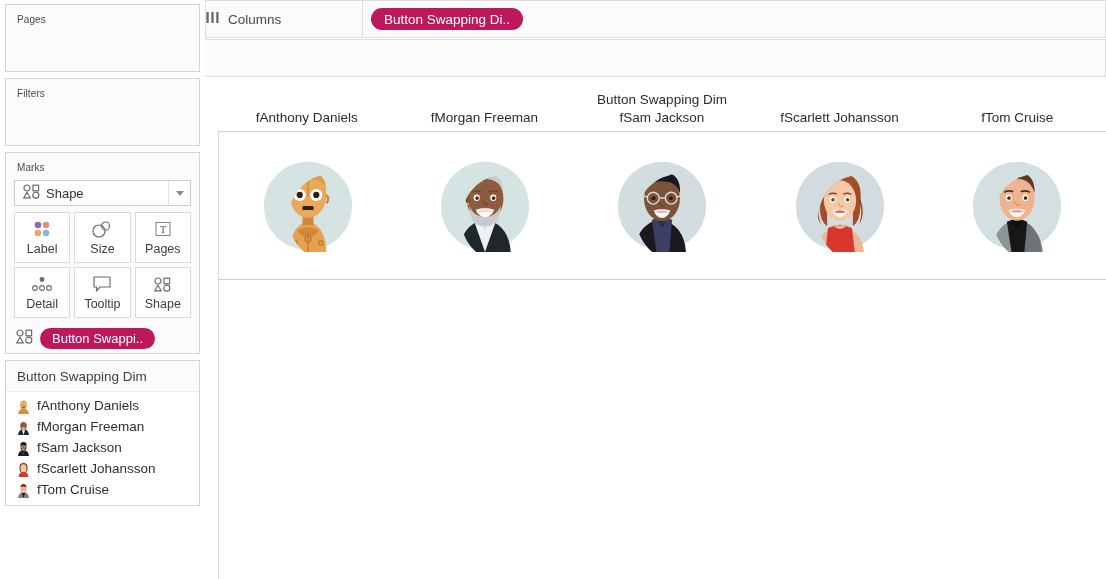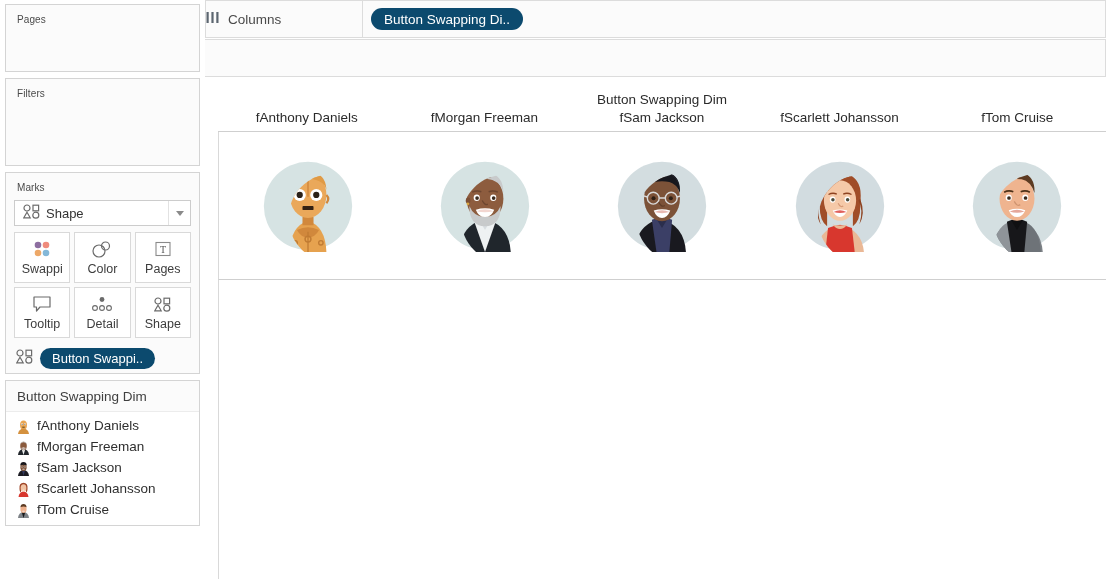--- a/index.html
+++ b/index.html
@@ -24,21 +24,21 @@
     background: #fbfbfb;
     margin-bottom: 6px;
     position: relative;
   }
   .card-title {
     font-size: 10px; color: #4a4a4a;
     padding: 9px 0 0 11px;
     letter-spacing: .1px;
   }
   .pages-card { height: 68px; }
-  .filters-card { height: 88px; }
+  .filters-card { height: 68px; }
   .marks-card { flex: 0 0 auto; padding-bottom: 0; }
 
   
   .marks-type-row { padding: 7px 8px 0 8px; }
   .marks-dropdown {
     display: flex; align-items: center;
     height: 26px;
     border: 1px solid #cccccc;
     background: #ffffff;
     position: relative;
@@ -76,21 +76,21 @@
   }
   .mark-btn .mb-label { font-size: 12.5px; color: #3d3d3d; }
   .mark-btn .mb-icon { height: 20px; display: flex; align-items: center; justify-content: center; }
 
   .marks-pill-row {
     display: flex; align-items: center;
     padding: 10px 8px 4px 10px;
     gap: 7px;
   }
   .pill {
-    background: #0c4a6e;
+    background: #be185d;
     color: #ffffff;
     border-radius: 11px;
     height: 22px;
     display: inline-flex; align-items: center;
     padding: 0 13px;
     font-size: 13.5px;
     white-space: nowrap;
   }
   .pill.small { height: 21px; font-size: 13px; padding: 0 12px; }
 
@@ -217,62 +217,62 @@
 
         <div class="mark-btn">
           <span class="mb-icon">
             <svg width="20" height="20" viewBox="0 0 20 20">
               <circle cx="6" cy="6" r="3.3" fill="#8d6ea0"></circle>
               <circle cx="14" cy="6" r="3.3" fill="#ef8b7c"></circle>
               <circle cx="6" cy="14" r="3.3" fill="#eda868"></circle>
               <circle cx="14" cy="14" r="3.3" fill="#84b8d8"></circle>
             </svg>
           </span>
-          <span class="mb-label">Swappi</span>
+          <span class="mb-label">Label</span>
         </div>
 
         <div class="mark-btn">
           <span class="mb-icon">
             <svg width="22" height="20" viewBox="0 0 22 20">
               <circle cx="8" cy="12" r="6" fill="none" stroke="#6b6b6b" stroke-width="1.2"></circle>
               <circle cx="14.5" cy="7" r="4" fill="none" stroke="#6b6b6b" stroke-width="1.2"></circle>
             </svg>
           </span>
-          <span class="mb-label">Color</span>
+          <span class="mb-label">Size</span>
         </div>
 
         <div class="mark-btn">
           <span class="mb-icon">
             <svg width="18" height="18" viewBox="0 0 18 18">
               <rect x="2" y="2.5" width="14" height="13" fill="none" stroke="#8a8a8a" stroke-width="1.1"></rect>
               <text x="9" y="12.6" font-family="Liberation Serif, serif" font-size="10" fill="#555" text-anchor="middle">T</text>
             </svg>
           </span>
           <span class="mb-label">Pages</span>
-        </div>
-
-        <div class="mark-btn">
-          <span class="mb-icon">
-            <svg width="20" height="18" viewBox="0 0 20 18">
-              <path d="M2 2 H18 V12 H8 L4.5 16 V12 H2 Z" fill="none" stroke="#6b6b6b" stroke-width="1.2" stroke-linejoin="round"></path>
-            </svg>
-          </span>
-          <span class="mb-label">Tooltip</span>
         </div>
 
         <div class="mark-btn">
           <span class="mb-icon">
             <svg width="22" height="18" viewBox="0 0 22 18">
               <circle cx="11" cy="4.5" r="2.4" fill="#6b6b6b"></circle>
               <circle cx="4" cy="13" r="2.4" fill="none" stroke="#6b6b6b" stroke-width="1.1"></circle>
               <circle cx="11" cy="13" r="2.4" fill="none" stroke="#6b6b6b" stroke-width="1.1"></circle>
               <circle cx="18" cy="13" r="2.4" fill="none" stroke="#6b6b6b" stroke-width="1.1"></circle>
             </svg>
           </span>
           <span class="mb-label">Detail</span>
+        </div>
+
+        <div class="mark-btn">
+          <span class="mb-icon">
+            <svg width="20" height="18" viewBox="0 0 20 18">
+              <path d="M2 2 H18 V12 H8 L4.5 16 V12 H2 Z" fill="none" stroke="#6b6b6b" stroke-width="1.2" stroke-linejoin="round"></path>
+            </svg>
+          </span>
+          <span class="mb-label">Tooltip</span>
         </div>
 
         <div class="mark-btn">
           <span class="mb-icon">
             <svg width="17" height="15" viewBox="0 0 17 15">
               <circle cx="4" cy="4" r="3" fill="none" stroke="#6b6b6b" stroke-width="1.2"></circle>
               <rect x="10" y="1.2" width="5.6" height="5.6" fill="none" stroke="#6b6b6b" stroke-width="1.2"></rect>
               <path d="M4 8.2 L7.2 13.8 L0.8 13.8 Z" fill="none" stroke="#6b6b6b" stroke-width="1.2"></path>
               <circle cx="12.8" cy="11.2" r="3" fill="none" stroke="#6b6b6b" stroke-width="1.2"></circle>
             </svg>

